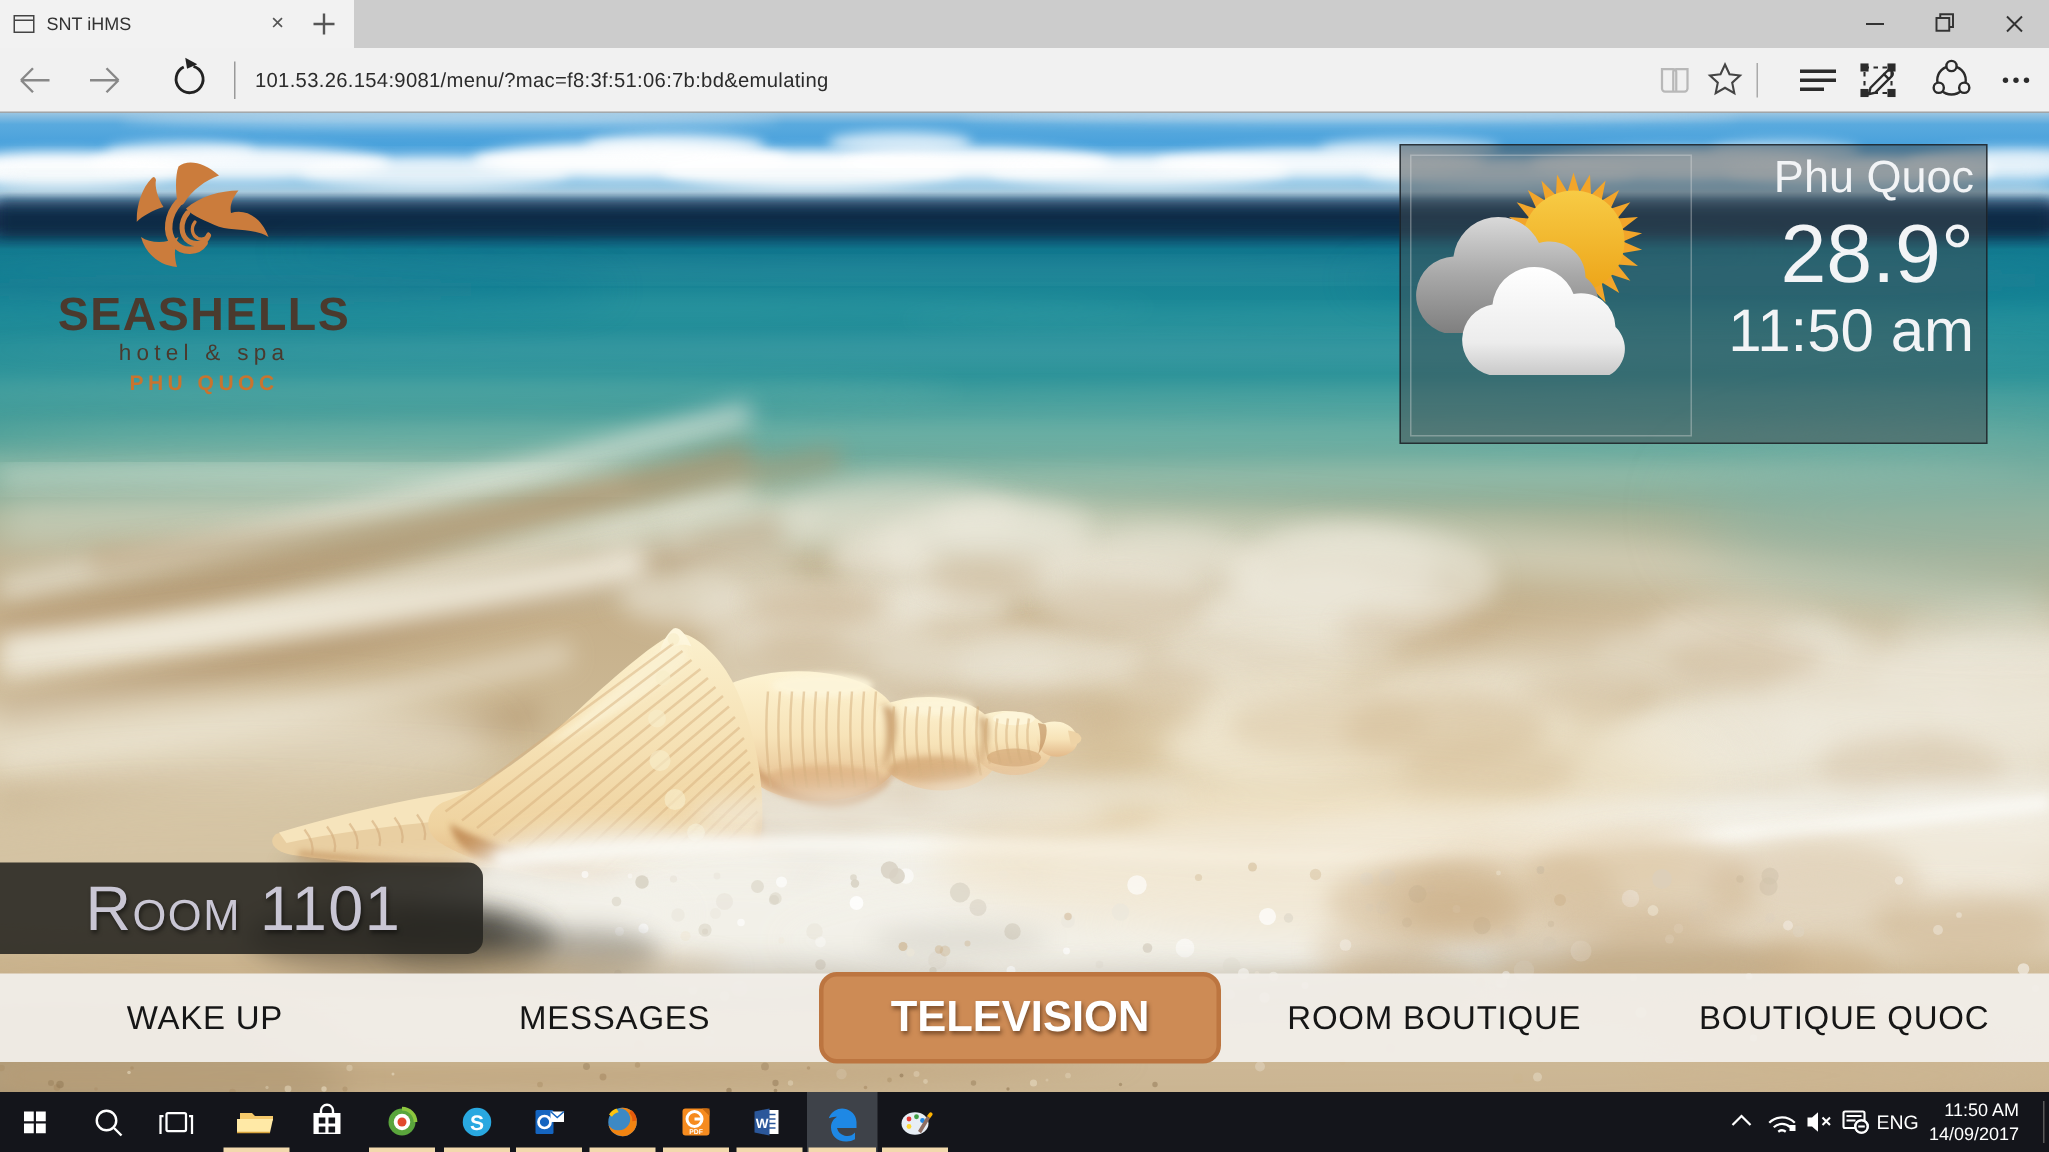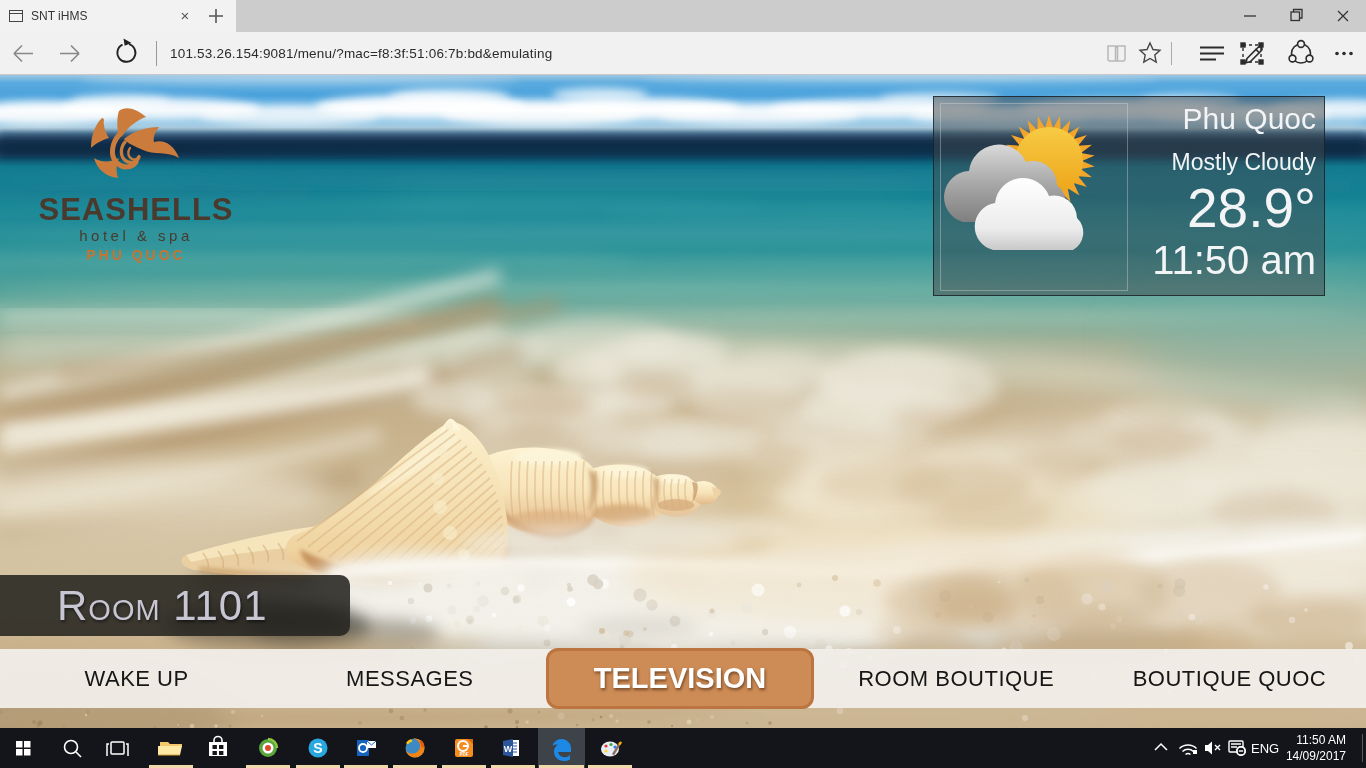--- a/index.html
+++ b/index.html
@@ -17,21 +17,21 @@
 #logo{position:absolute;left:-4px;top:32px;width:280px;text-align:center;color:#4a3a2e;}
 #logoicon{position:absolute;left:95px;top:0;}
 #logoname{position:absolute;left:0;top:85px;width:280px;font-size:31px;font-weight:bold;letter-spacing:1px;}
 #logosub{position:absolute;left:0;top:120px;width:280px;font-size:15px;letter-spacing:3.5px;}
 #logopq{position:absolute;left:0;top:140px;width:280px;font-size:14px;font-weight:bold;letter-spacing:3px;color:#c8742f;}
 
 #weather{position:absolute;left:933px;top:21px;width:392px;height:200px;background:rgba(62,72,78,0.52);border:1px solid rgba(25,30,35,0.8);box-sizing:border-box;}
 #wicobox{position:absolute;left:6px;top:6px;width:186px;height:186px;border:1px solid rgba(230,230,230,0.35);}
 #wtxt{position:absolute;right:8px;top:0;width:200px;text-align:right;color:#f2f4f6;}
 
-#room{position:absolute;left:0;top:500px;width:350px;height:61px;background:rgba(38,36,32,0.88);border-radius:0 10px 10px 0;color:#c9c6d4;}
+#room{position:absolute;left:0;top:500px;width:322px;height:61px;background:rgba(38,36,32,0.88);border-radius:0 10px 10px 0;color:#c9c6d4;}
 #roomtxt{position:absolute;left:57px;top:7px;font-size:42px;font-variant:small-caps;letter-spacing:1px;text-shadow:1px 2px 3px rgba(0,0,0,0.5);}
 
 #menu{position:absolute;left:0;top:574px;width:1366px;height:59px;background:rgba(241,238,233,0.95);display:flex;}
 .mi{flex:1;text-align:center;line-height:59px;font-size:22px;color:#161616;letter-spacing:0.5px;}
 #tvbtn{position:absolute;left:546px;top:573px;width:268px;height:61px;background:#cd8b55;border:3px solid #bc7540;border-radius:12px;box-sizing:border-box;text-align:center;line-height:55px;font-size:29px;font-weight:bold;color:#fff;text-shadow:1px 2px 3px rgba(60,30,10,0.6);}
 
 #taskbar{position:absolute;left:0;top:728px;width:1366px;height:40px;background:#14151b;}
 #edgebtn{position:absolute;left:538px;top:0;width:47px;height:40px;background:#3e4249;}
 #clock{position:absolute;right:20px;top:5px;text-align:right;font-size:12px;line-height:15.5px;color:#fff;}
 </style></head>
@@ -649,21 +649,20 @@
               </linearGradient>
           </defs>
           <polygon points="108.0,11.0 112.0,24.2 119.0,12.3 119.7,26.1 129.4,16.3 126.7,29.8 138.5,22.6 132.7,35.1 145.9,30.9 137.2,41.7 151.0,40.7 140.0,49.1 153.7,51.5 141.0,57.0 153.7,62.5 140.0,64.9 151.0,73.3 137.2,72.3 145.9,83.1 132.7,78.9 138.5,91.4 126.7,84.2 129.4,97.7 119.7,87.9 119.0,101.7 112.0,89.8 108.0,103.0 104.0,89.8 97.0,101.7 96.3,87.9 86.6,97.7 89.3,84.2 77.5,91.4 83.3,78.9 70.1,83.1 78.8,72.3 65.0,73.3 76.0,64.9 62.3,62.5 75.0,57.0 62.3,51.5 76.0,49.1 65.0,40.7 78.8,41.7 70.1,30.9 83.3,35.1 77.5,22.6 89.3,29.8 86.6,16.3 96.3,26.1 97.0,12.3 104.0,24.2" fill="#f2a52a"></polygon>
           <circle cx="108" cy="57" r="34" fill="url(#sung)"></circle>
           <path d="M22,118 a26,26 0 0 1 6,-51 a30,30 0 0 1 57,-9 a24,24 0 0 1 31,23 a21,21 0 0 1 -6,37 Z" fill="url(#gc1)"></path>
           <path d="M52,146 a24,24 0 0 1 2,-47 a28,28 0 0 1 54,-7 a23,23 0 0 1 28,22 a20,20 0 0 1 -4,32 Z" fill="url(#gc2)"></path>
         </svg>
       </div>
       <div id="wtxt">
         <div style="font-size:30px;line-height:34px;margin-top:5px;">Phu Quoc</div>
-        <div style="font-size:23px;line-height:26px;margin-top:13px;">Mostly Cloudy</div>
         <div style="font-size:55px;line-height:56px;margin-top:5px;">28.9°</div>
         <div style="font-size:40px;line-height:42px;margin-top:3px;">11:50 am</div>
       </div>
     </div>
     
     <div id="room">
         <div id="roomtxt">Room 1101</div>
       </div>
     
     <div id="menu">

